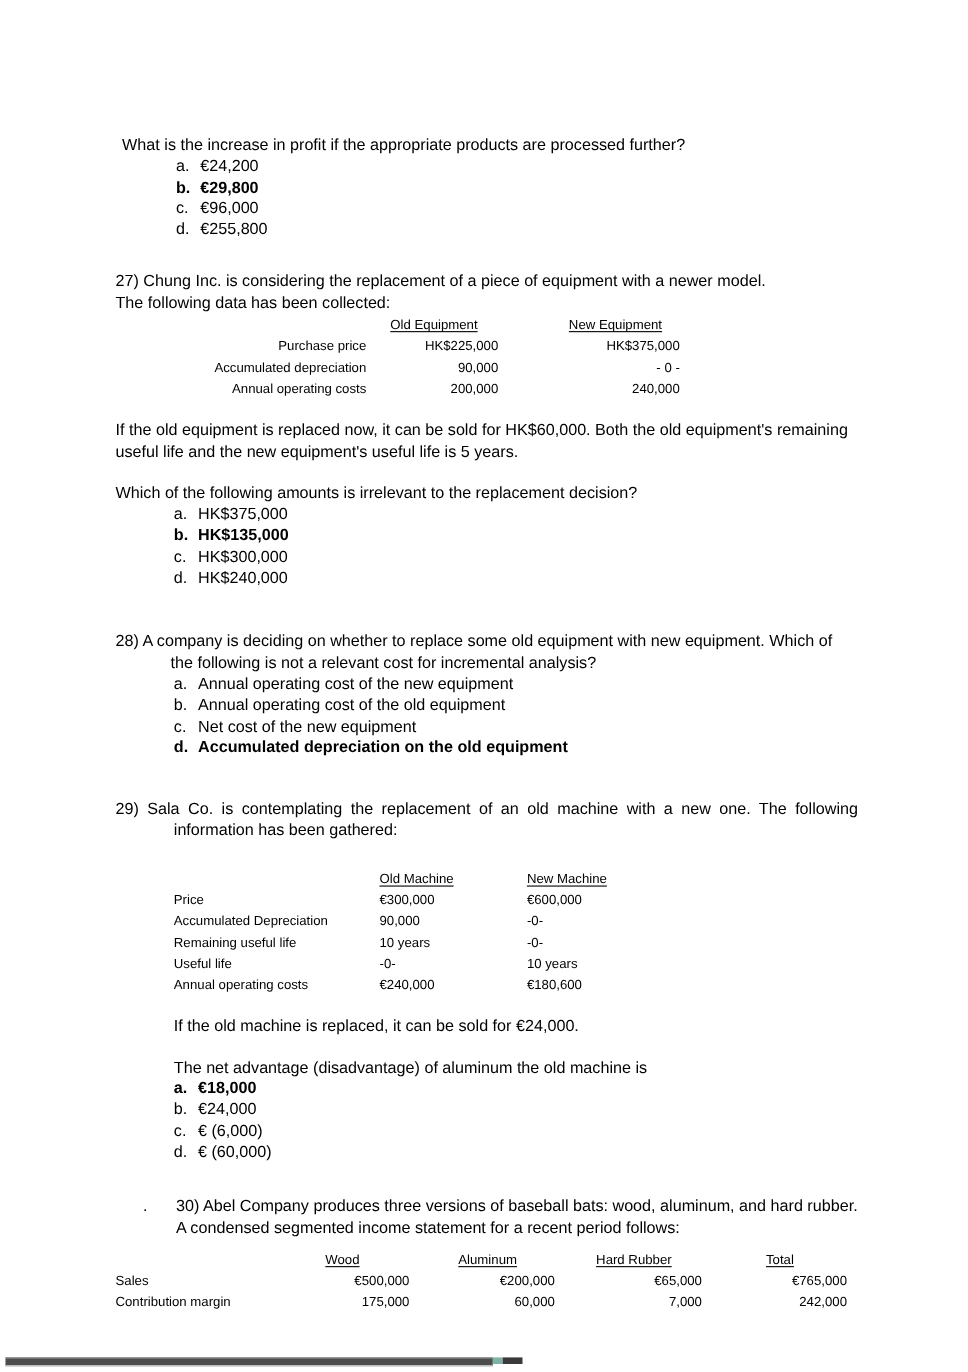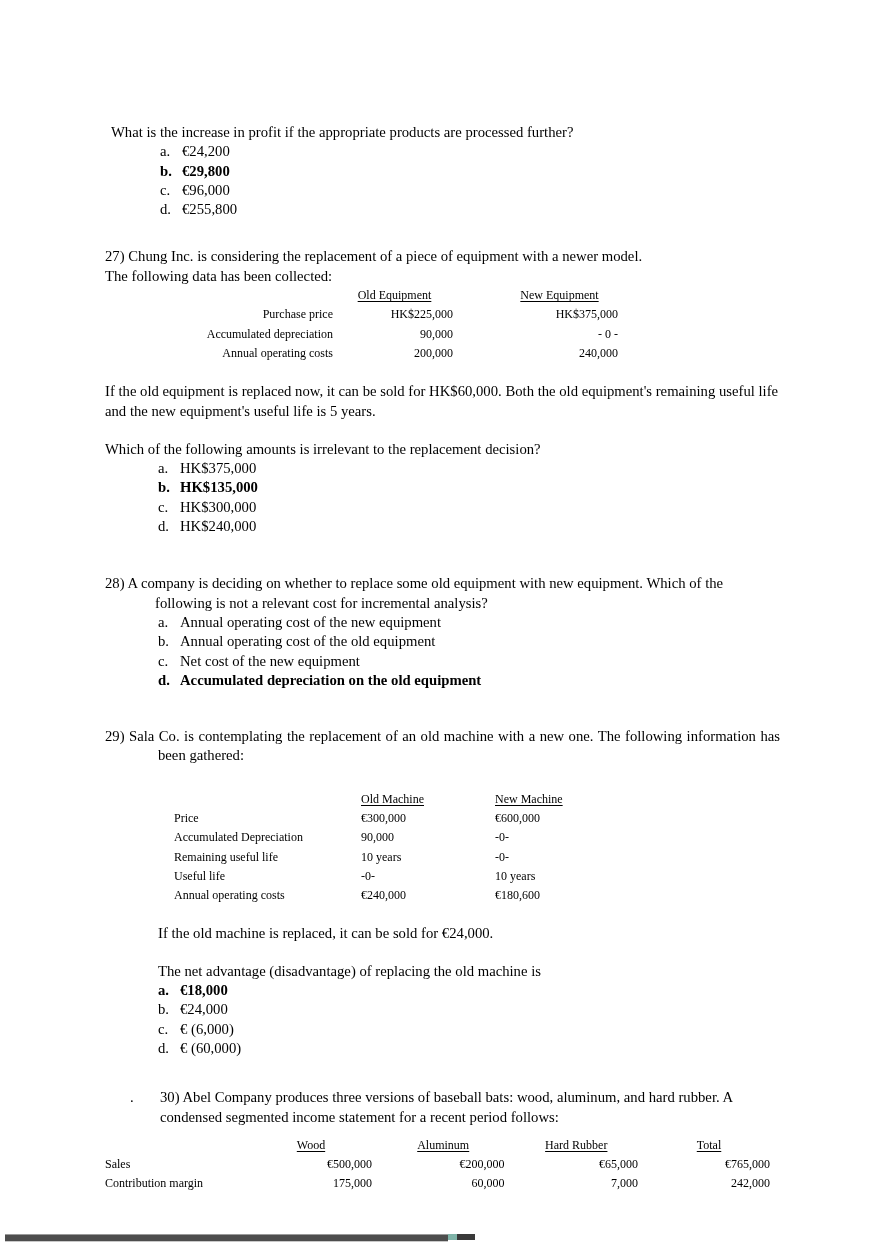--- a/index.html
+++ b/index.html
@@ -14,21 +14,20 @@
     font-family: "Liberation Sans", sans-serif;
     color: #000000;
     overflow: hidden;
   }
 
   .page {
     position: absolute;
     left: 0; top: 0;
     width: 880px;
     height: 1247px;
-    font-family: Liberation Serif, serif;
   }
 
   .content {
     position: absolute;
     left: 105px;
     top: 123px;
     width: 675px;
   }
 
   
@@ -91,21 +90,21 @@
   }
 
   
   .tbl27 { margin-left: 38px; }
   .tbl27 td.lab { width: 190px; text-align: right; }
   .tbl27 td.num { width: 120px; text-align: right; padding-right: 3px; }
   .tbl27 td.gap { width: 42px; }
   .tbl27 th.hdr { text-align: center; }
 
   
-  .tbl29 { margin-left: 69px; }
+  .tbl29 { margin-left: 53px; }
   .tbl29 td.lab { width: 187px; text-align: left; }
   .tbl29 td.num { width: 134px; text-align: left; }
   .tbl29 th.hdr { text-align: left; }
 
   
   .tbl30 { margin-left: 0px; }
   .tbl30 td.lab { width: 150px; text-align: left; }
   .tbl30 td.num { width: 130px; text-align: right; padding-right: 10px; }
   .tbl30 th.hdr { text-align: center; padding-right: 10px; }
 
@@ -297,21 +296,21 @@
         </tr>
       </tbody>
         </table>
 
       <div class="spacer-md" style="height:18px;"></div>
 
       <p class="para" style="padding-left:53px;">If the old machine is replaced, it can be sold for €24,000.</p>
 
       <div class="spacer-md"></div>
 
-      <p class="para" style="padding-left:53px;">The net advantage (disadvantage) of replacing the old machine is</p>
+      <p class="para" style="padding-left:53px;">The net advantage (disadvantage) of aluminum the old machine is</p>
 
       <ul class="options opts-indent-53">
         <li class="opt bold">
           <span class="lbl">a.</span>
           <span class="txt">€18,000</span>
         </li>
         <li class="opt">
           <span class="lbl">b.</span>
           <span class="txt">€24,000</span>
         </li>

